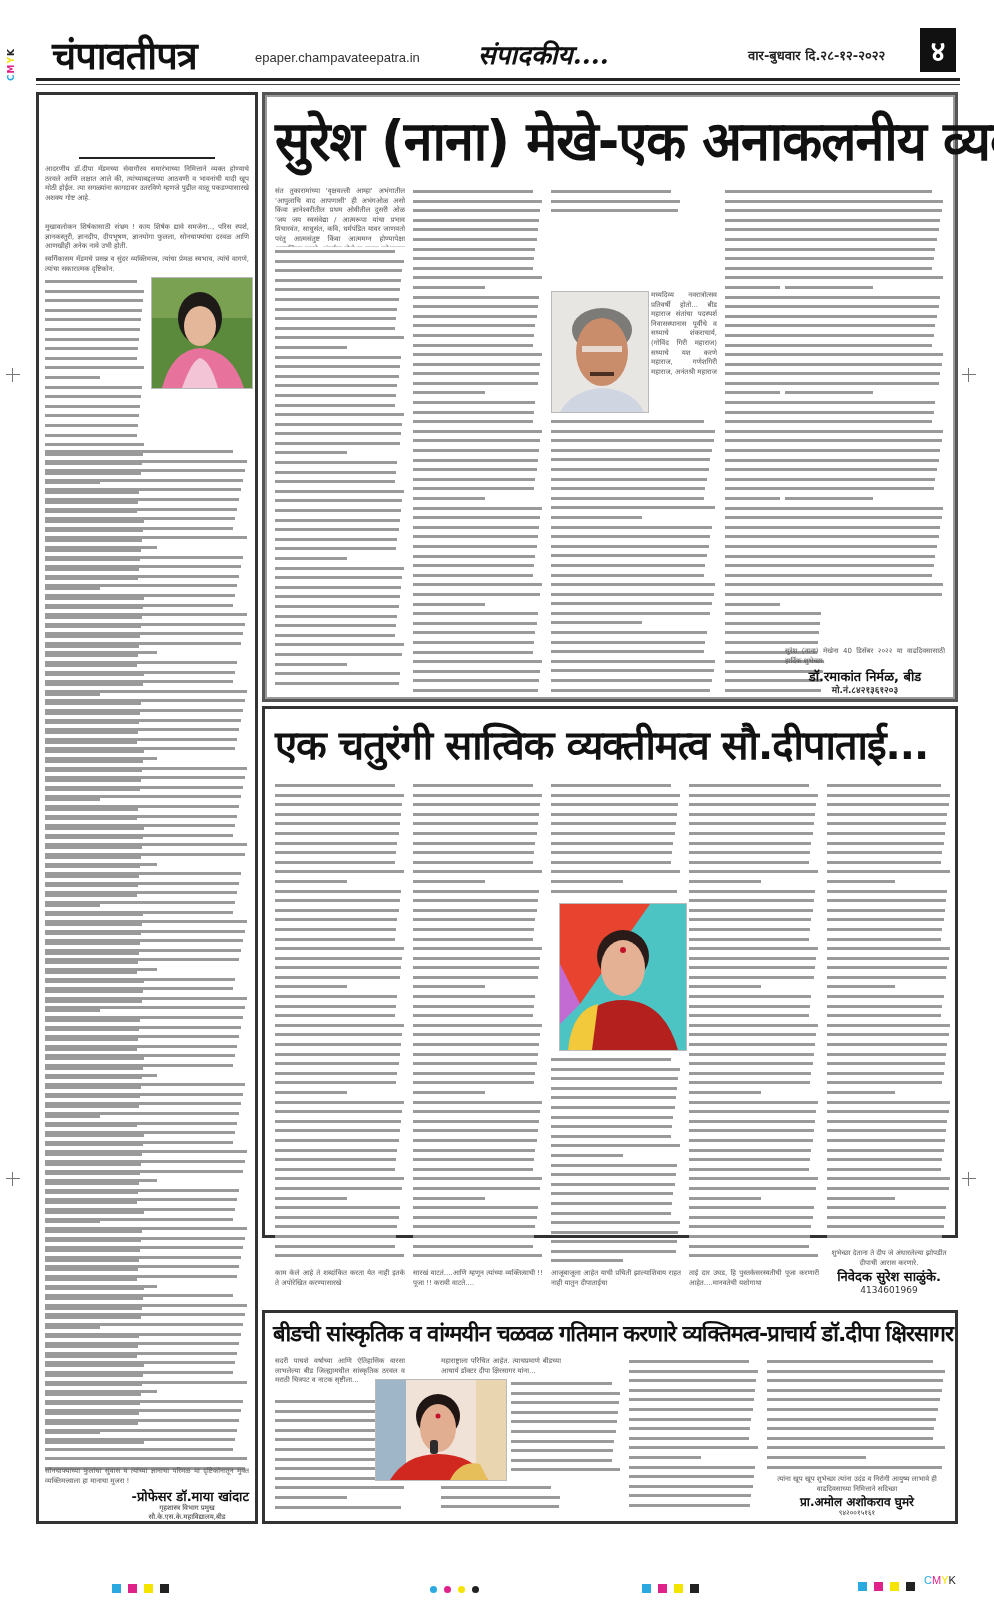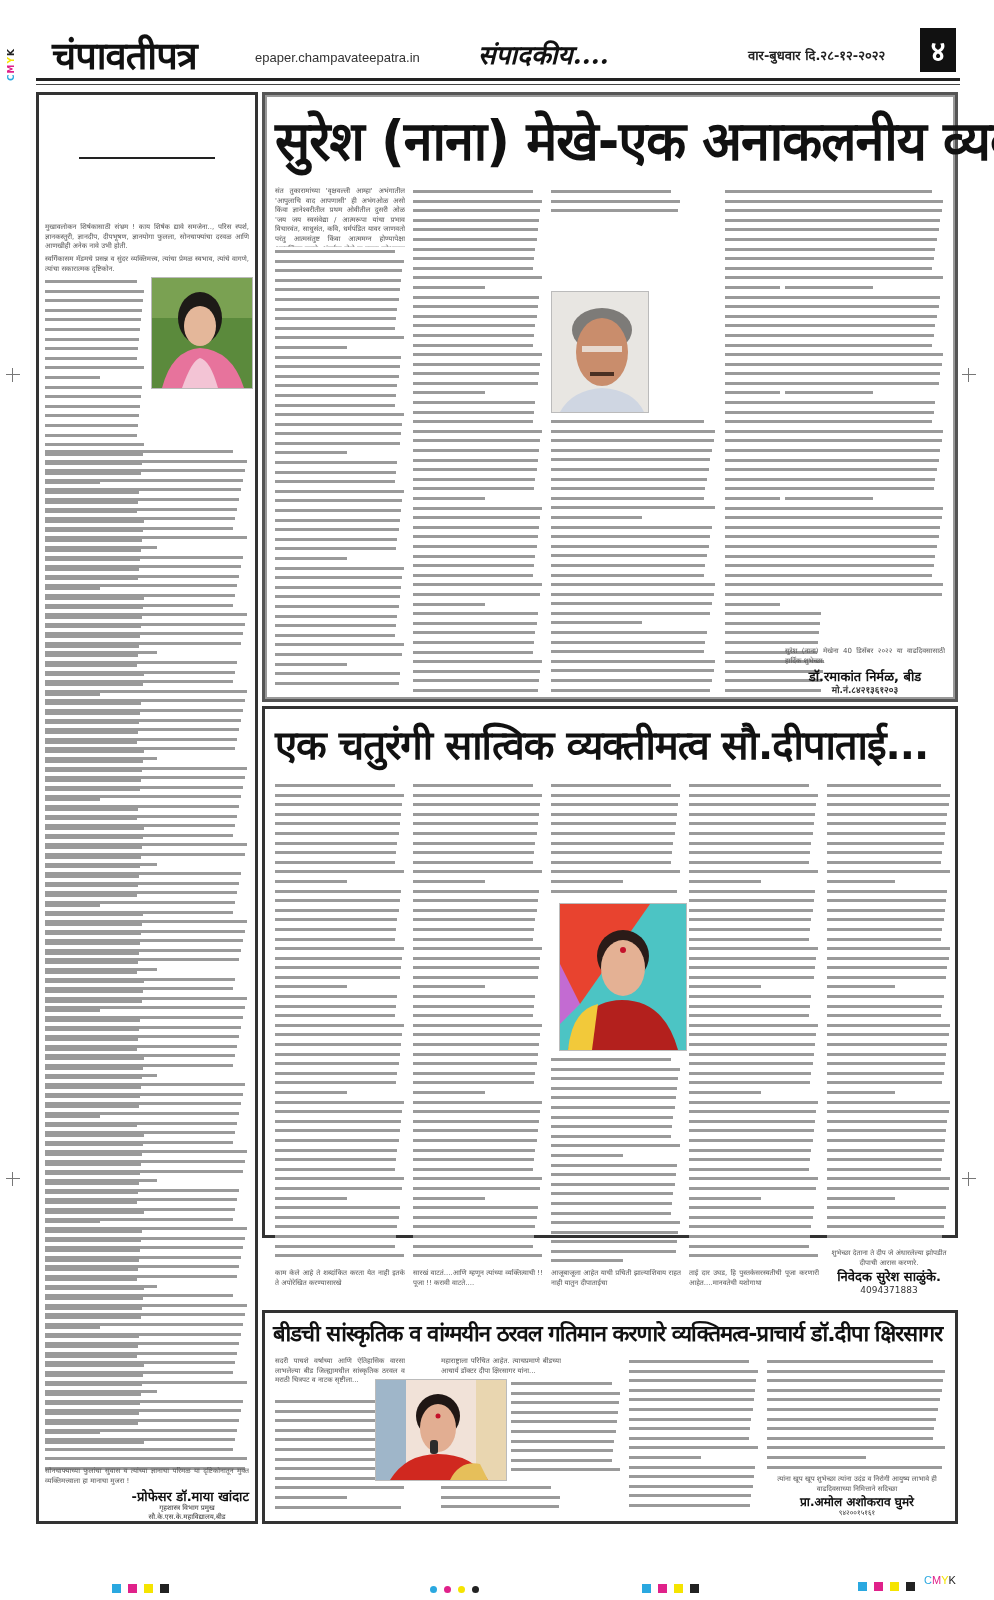--- a/index.html
+++ b/index.html
@@ -46,20 +46,21 @@
 <div class="abs rule1"></div>
 <div class="abs rule2"></div>
 
 <div class="abs cross" style="left:6px;top:368px;"></div>
 <div class="abs cross" style="left:6px;top:1172px;"></div>
 <div class="abs cross" style="left:962px;top:368px;"></div>
 <div class="abs cross" style="left:962px;top:1172px;"></div>
 
 <div class="abs box" style="left:36px;top:92px;width:222px;height:1432px;">
   <div style="position:absolute;left:40px;right:40px;top:62px;height:2px;background:#222;"></div>
+  <div class="text-col" style="position:absolute;left:6px;right:6px;top:70px;height:56px;">आदरणीय डॉ.दीपा मॅडमच्या सेवागौरव समारंभाच्या निमित्ताने व्यक्त होण्याचे ठरवले आणि लक्षात आले की, त्यांच्याबद्दलच्या आठवणी व भावनांची यादी खूप मोठी होईल. त्या सगळ्यांना कागदावर उतरविणे म्हणजे पुढील वाळू पकडण्यासारखे अशक्य गोष्ट आहे.</div>
   <div class="text-col" style="position:absolute;left:6px;right:6px;top:128px;height:30px;">मुखावलोकन शिर्षकासाठी संभ्रम ! काय शिर्षक द्यावे समजेना.., परिस स्पर्श, ज्ञानकस्तुरी, ज्ञानदीप, दीपभूषण, ज्ञानयोगा फुलला, सोनचाफ्यांचा दरवळ आणि आणखीही अनेक नावे उभी होती.</div>
   <div class="text-col" style="position:absolute;left:6px;right:6px;top:160px;height:20px;">स्वर्गिकासम मॅडमचे प्रसन्न व सुंदर व्यक्तिमत्त्व, त्यांचा प्रेमळ स्वभाव, त्यांचे वागणे, त्यांचा सकारात्मक दृष्टिकोन.</div>
   <div class="text-col fillcol" style="position:absolute;left:6px;width:100px;top:182px;height:1180px;">
       <span class="fill"><span style="width: 92%;"></span></span>
       <span class="fill"><span style="width: 99%;"></span></span>
       <span class="fill"><span style="width: 98%;"></span></span>
       <span class="fill"><span style="width: 97%;"></span></span>
       <span class="fill"><span style="width: 96%;"></span></span>
       <span class="fill"><span style="width: 95%;"></span></span>
       <span class="fill"><span style="width: 94%;"></span></span>
@@ -418,20 +419,21 @@
   <div class="photo" style="position:absolute;left:286px;top:196px;width:96px;height:120px;">
     <svg width="96" height="120" viewBox="0 0 96 120">
       <rect width="96" height="120" fill="#e8e6e2"></rect>
       <ellipse cx="50" cy="38" rx="30" ry="22" fill="#7d7b78"></ellipse>
       <ellipse cx="50" cy="60" rx="26" ry="34" fill="#c98d6c"></ellipse>
       <rect x="30" y="54" width="40" height="6" fill="#efece8" opacity="0.8"></rect>
       <rect x="38" y="80" width="24" height="4" fill="#4a2f22"></rect>
       <path d="M8 120 Q20 98 50 96 Q82 98 92 120 Z" fill="#cfd6e2"></path>
     </svg>
   </div>
+  <div class="text-col" style="position:absolute;left:386px;width:66px;top:196px;height:120px;">मध्यदिव्य नवरात्रोत्सव प्रतिवर्षी होतो... बीड महाराज संतांचा पदस्पर्श निवासस्थानास पूर्वीचे व सध्याचे शंकराचार्य, (गोविंद गिरी महाराज) सध्याचे यश करणे महाराज, गणेशगिरी महाराज, अनंतश्री महाराज</div>
   <div class="text-col fillcol" style="position:absolute;left:286px;width:166px;top:322px;height:280px;">
       <span class="fill"><span style="width: 92%;"></span></span>
       <span class="fill"><span style="width: 99%;"></span></span>
       <span class="fill"><span style="width: 98%;"></span></span>
       <span class="fill"><span style="width: 97%;"></span></span>
       <span class="fill"><span style="width: 96%;"></span></span>
       <span class="fill"><span style="width: 95%;"></span></span>
       <span class="fill"><span style="width: 94%;"></span></span>
       <span class="fill"><span style="width: 93%;"></span></span>
       <span class="fill"><span style="width: 92%;"></span></span>
@@ -818,25 +820,25 @@
       <span class="fill"><span style="width: 95%;"></span></span>
       <span class="fill"><span style="width: 94%;"></span></span>
       <span class="fill"><span style="width: 93%;"></span></span>
     </div>
   <div class="text-col" style="position:absolute;left:10px;width:130px;top:560px;height:20px;">काम केले आहे ते शब्दांकित करता येत नाही इतके ते अपोरेखित करण्यासारखे</div>
   <div class="text-col" style="position:absolute;left:148px;width:130px;top:560px;height:20px;">सारखं वाटतं....आणि म्हणून त्यांच्या व्यक्तित्वाची !! पूजा !! करावी वाटते....</div>
   <div class="text-col" style="position:absolute;left:286px;width:130px;top:560px;height:20px;">आजूबाजूला आहेत याची प्रचिती झाल्याशिवाय राहत नाही यातुन दीपाताईचा</div>
   <div class="text-col" style="position:absolute;left:424px;width:130px;top:560px;height:20px;">ताई दार उघड, हि पुस्तकेसरस्वतीची पूजा करणारी आहेत....मानवतेची यशोगाथा</div>
   <div class="text-col" style="position:absolute;left:562px;width:124px;top:540px;height:20px;text-align:center;">शुभेच्छा देताना ते दीप जे अंधारलेल्या झोपडीत दीपाची आरास करणारे.</div>
   <div class="byline" style="position:absolute;left:562px;width:124px;top:558px;font-size:13px;">निवेदक सुरेश साळुंके.</div>
-  <div class="subline" style="position:absolute;left:562px;width:124px;top:576px;">4094371883</div>
+  <div class="subline" style="position:absolute;left:562px;width:124px;top:576px;">4134601969</div>
 </div>
 
 <div class="abs box" style="left:262px;top:1310px;width:696px;height:214px;">
-  <div class="headline" style="position:absolute;left:8px;top:2px;font-size:22px;line-height:38px;letter-spacing:-1px;">बीडची सांस्कृतिक व वांग्मयीन ठरवल गतिमान करणारे व्यक्तिमत्व-प्राचार्य डॉ.दीपा क्षिरसागर</div>
+  <div class="headline" style="position:absolute;left:8px;top:2px;font-size:22px;line-height:38px;letter-spacing:-1px;">बीडची सांस्कृतिक व वांग्मयीन चळवळ गतिमान करणारे व्यक्तिमत्व-प्राचार्य डॉ.दीपा क्षिरसागर</div>
   <div class="text-col" style="position:absolute;left:10px;width:130px;top:44px;height:40px;">सदरी पाचशे वर्षाच्या आणि ऐतिहासिक वारसा लाभलेल्या बीड जिल्ह्यामधील सांस्कृतिक ठरवल व मराठी चित्रपट व नाटक सृष्टीला...</div>
   <div class="text-col fillcol" style="position:absolute;left:10px;width:130px;top:84px;height:120px;">
       <span class="fill"><span style="width: 92%;"></span></span>
       <span class="fill"><span style="width: 99%;"></span></span>
       <span class="fill"><span style="width: 98%;"></span></span>
       <span class="fill"><span style="width: 97%;"></span></span>
       <span class="fill"><span style="width: 96%;"></span></span>
       <span class="fill"><span style="width: 95%;"></span></span>
       <span class="fill"><span style="width: 94%;"></span></span>
       <span class="fill"><span style="width: 93%;"></span></span>

